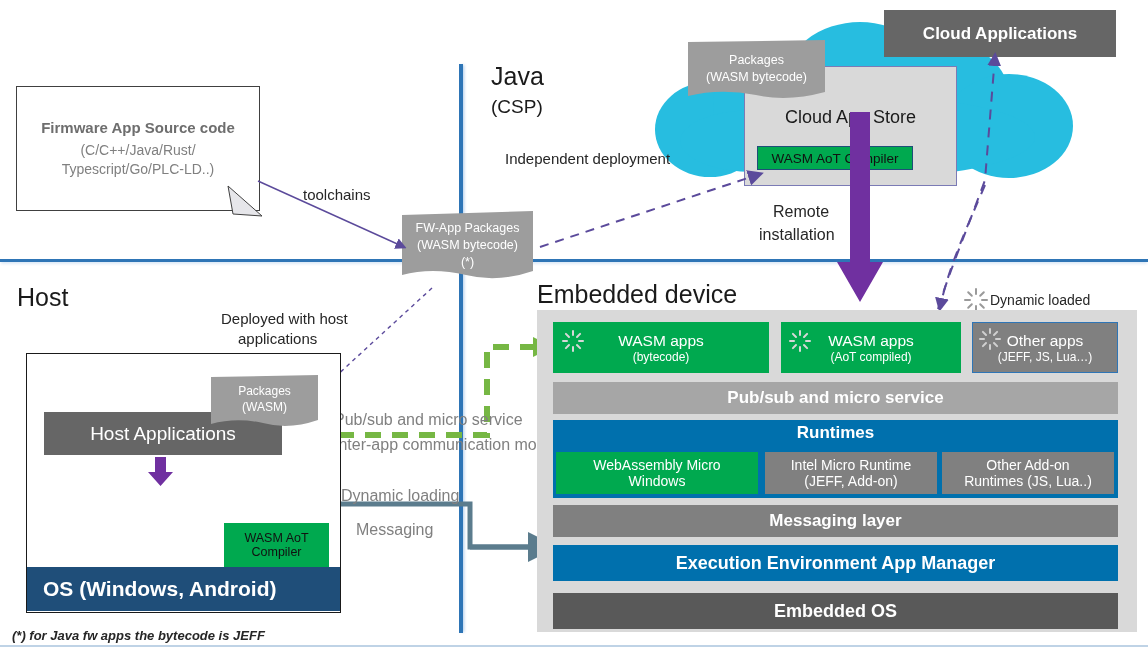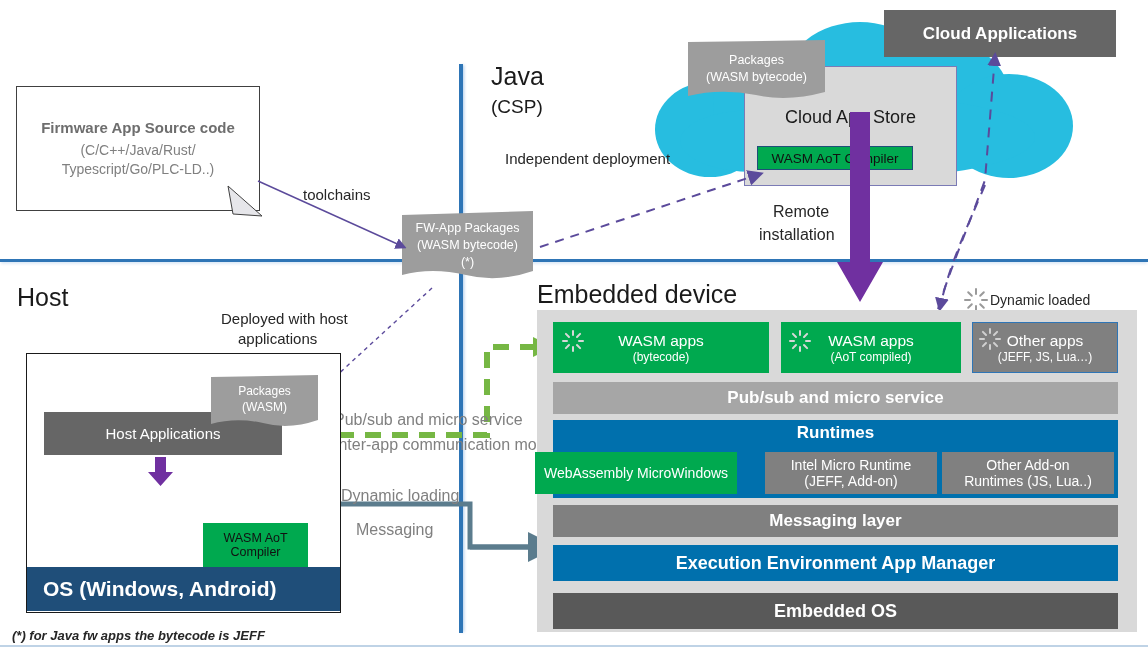--- a/index.html
+++ b/index.html
@@ -172,37 +172,37 @@
       <line x1="4.2" y1="4.2" x2="7.8" y2="7.8"></line>
         <line x1="16.2" y1="16.2" x2="19.8" y2="19.8"></line>
       <line x1="19.8" y1="4.2" x2="16.2" y2="7.8"></line>
         <line x1="7.8" y1="16.2" x2="4.2" y2="19.8"></line>
     </g>
   </svg>
 
   <div class="abs" style="left:26px;top:353px;width:315px;height:260px;border:1.5px solid #1a1a1a;background:#fff;box-sizing:border-box;"></div>
 
   <div class="blk grey" style="left:44px;top:412px;width:238px;height:43px;">
-    <span style="font-size:15px;">Host Applications</span>
+    <span style="font-size:19px;">Host Applications</span>
   </div>
 
   <svg class="abs" style="left:211px;top:375px;width:110px;height:55px;">
     <path d="M0,2 L107,0 L107,45 Q78,55 52,48 Q25,42 0,49 Z" fill="#9D9D9D"></path>
   </svg>
   <div class="abs" style="left:211px;top:383px;width:107px;text-align:center;color:#fff;font-size:12px;line-height:16px;">
     <div>Packages</div>
     <div>(WASM)</div>
   </div>
 
   <svg class="abs" style="left:148px;top:457px;width:26px;height:30px;">
     <polygon points="7,0 18,0 18,15 25,15 12.5,29 0,15 7,15" fill="#7030A0"></polygon>
   </svg>
 
 
-  <div class="blk green" style="left:203px;top:523px;width:105px;height:44px;flex-direction:column;">
+  <div class="blk green" style="left:224px;top:523px;width:105px;height:44px;flex-direction:column;">
     <span style="font-size:12.5px;color:#111;">WASM AoT</span>
     <span style="font-size:12.5px;color:#111;">Compiler</span>
   </div>
 
   <div class="blk darkblue" style="left:27px;top:567px;width:313px;height:44px;justify-content:flex-start;padding-left:16px;">
     <span class="sb" style="font-size:21px;">OS (Windows, Android)</span>
   </div>
 
   <div class="abs" id="ed-panel"></div>
 
@@ -257,21 +257,21 @@
     </g>
   </svg>
 
   <div class="blk greyA" style="left:553px;top:382px;width:565px;height:32px;">
     <span class="sb" style="font-size:17px;">Pub/sub and micro service</span>
   </div>
 
   <div class="blk blue" style="left:553px;top:420px;width:565px;height:78px;align-items:flex-start;justify-content:center;">
     <span class="sb" style="font-size:17px;margin-top:3px;">Runtimes</span>
   </div>
-  <div class="blk green" style="left:535px;top:452px;width:202px;height:42px;flex-direction:row;">
+  <div class="blk green" style="left:556px;top:452px;width:202px;height:42px;flex-direction:column;">
     <span style="font-size:14px;">WebAssembly Micro</span>
     <span style="font-size:14px;">Windows</span>
   </div>
   <div class="blk grey2" style="left:765px;top:452px;width:172px;height:42px;flex-direction:column;">
     <span style="font-size:14px;">Intel Micro Runtime</span>
     <span style="font-size:14px;">(JEFF, Add-on)</span>
   </div>
   <div class="blk grey2" style="left:942px;top:452px;width:172px;height:42px;flex-direction:column;">
     <span style="font-size:14px;">Other Add-on</span>
     <span style="font-size:14px;">Runtimes (JS, Lua..)</span>

